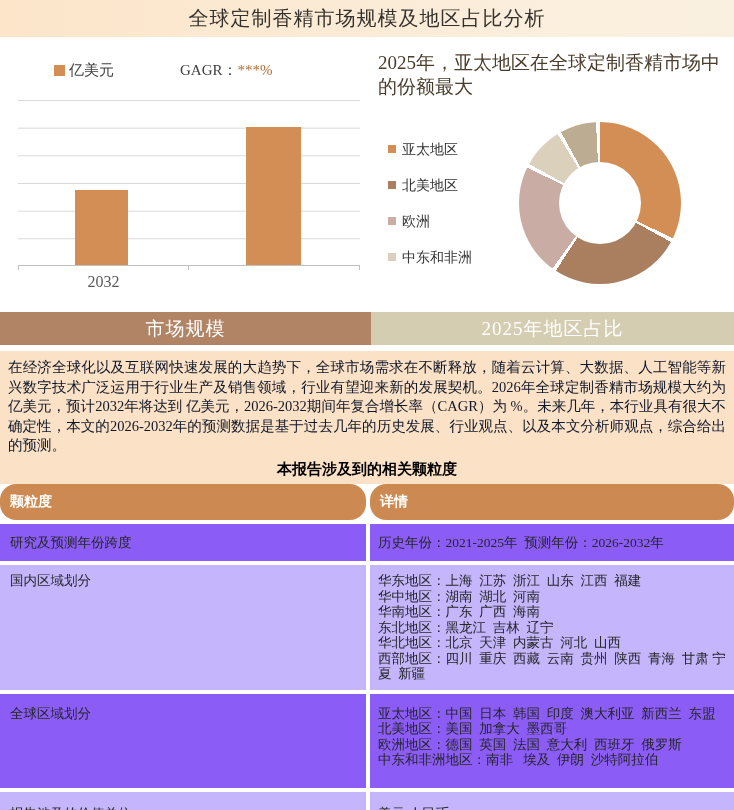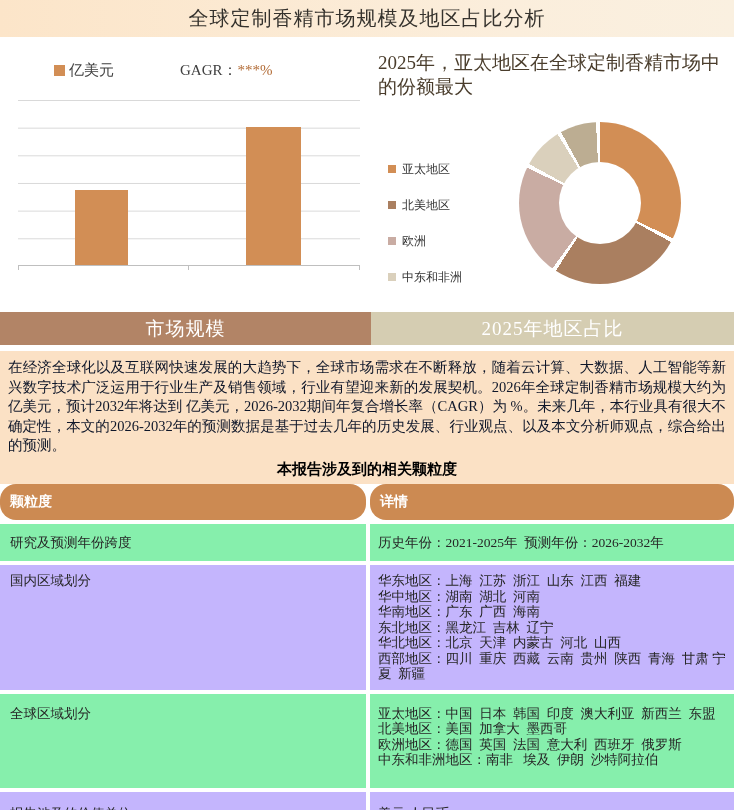--- a/index.html
+++ b/index.html
@@ -32,21 +32,21 @@
   .tick.t0{left:0;} .tick.t1{left:170px;} .tick.t2{left:341px;}
 
   .xlabels { position:absolute; left:18px; top:236px; width:342px; display:flex;
              font-size:16px; color:#595959; }
   .xlabels span { width:50%; text-align:center; }
 
   .pie-panel { position:absolute; left:370px; top:0; width:364px; height:100%; }
   .pie-heading { position:absolute; left:8px; top:14px; width:352px;
                  font-size:19px; line-height:24px; color:#4A3D2C; }
   .pie-legend { position:absolute; left:18px; top:104px; width:118px;
-                font-size:12px; color:#333;margin-top:20px; }
+                font-size:14px; color:#333; }
   .pl-item { display:flex; margin-bottom:19px; line-height:17px; }
   .pl-item .sw { width:8px; height:8px; margin:4px 6px 0 0; flex:none; }
   .pl-item .lbl { width:74px; }
   .donut { position:absolute; left:149px; top:85px; width:162px; height:162px;
            border-radius:50%; }
   .donut::after { content:""; position:absolute; inset:40px; background:#fff; border-radius:50%; }
 
   
   .tabs { display:flex; height:33px; margin-top:4px; }
   .tab { display:flex; align-items:center; justify-content:center;
@@ -61,21 +61,21 @@
   .table-caption { text-align:center; font-weight:bold; font-size:15px; color:#000;
                    font-family:Liberation Sans, sans-serif; margin:4px 0 5px 0; }
 
   
   .grid-table { display:grid; grid-template-columns:366px 1fr; gap:4px; background:#fff; }
   .hcell { background:#CC8A52; color:#fff; font-weight:bold; font-size:14px;
            font-family:Liberation Serif, serif; padding:9px 8px 9px 10px;border-radius:16px; }
   .cell { font-size:13.5px; line-height:15.5px; color:#262626; white-space:pre-wrap; }
   .c-left { padding-left:10px; padding-right:8px; }
   .c-right { padding-left:8px; padding-right:6px; }
-  .rowA { background:#86efac; }
+  .rowA { background:#8b5cf6; }
   .rowB { background:#c4b5fd; }
   .p0 { padding-top:11px; padding-bottom:11px; }
   .p1 { padding-top:8px;  padding-bottom:8px; }
   .p2 { padding-top:12px; padding-bottom:20px; }
   .p3 { padding-top:14px; padding-bottom:14px; }
 </style>
 </head>
 <body>
 
 <div class="title-bar">
@@ -93,20 +93,21 @@
 
     <div class="plot">
       <div class="bar b0" style="height: 75px; background: rgb(210, 142, 85);"></div>
       <div class="bar b1" style="height: 138px; background: rgb(210, 142, 85);"></div>
       <div class="tick t0"></div>
       <div class="tick t1"></div>
       <div class="tick t2"></div>
     </div>
 
     <div class="xlabels">
+      <span>2032</span>
     </div>
   </div>
 
   <div class="pie-panel">
     <div class="pie-heading">2025年，亚太地区在全球定制香精市场中的份额最大</div>
     <div class="pie-legend">
         <div class="pl-item">
           <span class="sw" style="background: rgb(210, 142, 85);"></span>
           <span class="lbl">亚太地区</span>
         </div>

